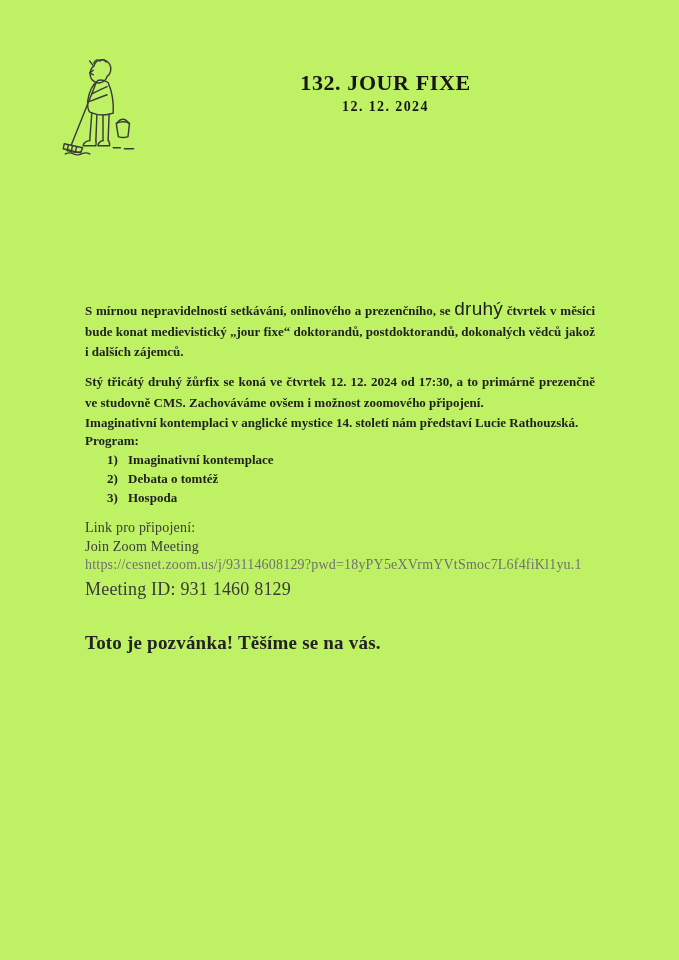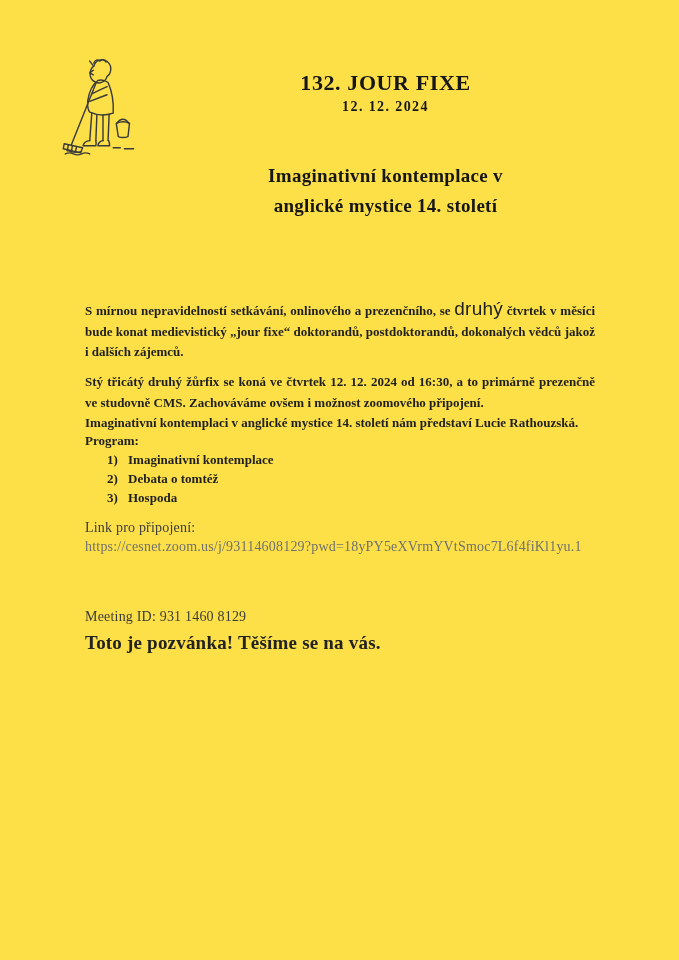--- a/index.html
+++ b/index.html
@@ -1,17 +1,17 @@
 <!DOCTYPE html>
 <html><head>
 <meta charset="utf-8">
 <style>
   html,body { margin:0; padding:0; background:#ffffff; }
   .page {
-    position:relative; width:679px; height:960px; background:#fde047;
+    position:relative; width:679px; height:960px; background:#bef264;
     font-family:"Liberation Serif", serif; color:#1f1f1f; overflow:hidden;
   }
   .header { position:absolute; left:92px; top:70px; width:587px; text-align:center; }
   .title  { font-size:22px; font-weight:700; letter-spacing:0.6px; color:#161616; }
   .date   { font-size:14px; font-weight:700; letter-spacing:1.4px; margin-top:3px; color:#161616; }
 
   .event-heading {
     position:absolute; left:92px; top:161px; width:587px; text-align:center;
     font-size:19px; font-weight:700; line-height:30px; letter-spacing:0.3px; color:#161616;
   }
@@ -30,21 +30,21 @@
   .big-word {
     font-family:"Liberation Sans", sans-serif; font-weight:500;
     font-size:19px; line-height:0; letter-spacing:0.2px;
   }
 
   .program { top:431px; font-size:13px; font-weight:700; line-height:19px; color:#1f1f1f; }
   .program-item .num { display:inline-block; width:21px; margin-left:22px; }
 
   .connection { top:519px; font-size:14px; font-weight:400; line-height:18.5px; color:#3a3a3a; letter-spacing:0.2px; }
   .url { color:#707070; text-decoration:none; cursor:pointer; display:inline-block;text-align:center; }
-  .meeting { top:608px; font-size:14px; font-weight:400; line-height:18.5px; color:#3a3a3a; letter-spacing:0.2px; }
+  .meeting { top:580px; font-size:18px; font-weight:400; line-height:18.5px; color:#3a3a3a; letter-spacing:0.2px; }
 
   .closing { top:632px; font-size:19px; font-weight:700; color:#222222; letter-spacing:0.2px; }
 </style>
 </head>
 <body>
 
 <div class="page">
 
   <div class="cartoon">
     <svg viewBox="0 0 80 102" fill="none" stroke="#3a3a3a" stroke-width="1.4" stroke-linecap="round" stroke-linejoin="round">
@@ -79,51 +79,48 @@
       <path d="M5 92.5 q6 3 13 1.5"></path>
       <path d="M50 90 h7 M61 91 h9"></path>
     </svg>
   </div>
 
   <div class="header">
     <div class="title">132. JOUR FIXE</div>
     <div class="date">12. 12. 2024</div>
   </div>
 
-  <div class="event-heading">
-    <div>Imaginativní kontemplace v</div>
-    <div>anglické mystice 14. století</div>
-  </div>
 
   <div class="block intro">
     <span>S mírnou nepravidelností setkávání, onlinového a prezenčního, se</span>
     <span class="big-word">druhý</span>
     <span>čtvrtek v měsíci bude konat medievistický „jour fixe“ doktorandů, postdoktorandů, dokonalých vědců jakož i dalších zájemců.</span>
   </div>
 
   <div class="block schedule">
-    <span>Stý třicátý druhý žůrfix se koná ve čtvrtek 12. 12. 2024 od 16:30, a to primárně prezenčně ve studovně CMS. Zachováváme ovšem i možnost zoomového připojení.</span><br>
+    <span>Stý třicátý druhý žůrfix se koná ve čtvrtek 12. 12. 2024 od 17:30, a to primárně prezenčně ve studovně CMS. Zachováváme ovšem i možnost zoomového připojení.</span><br>
     <span>Imaginativní kontemplaci v anglické mystice 14. století nám představí Lucie Rathouzská.</span>
   </div>
 
   <div class="block program">
     <div>Program:</div>
     <div class="program-item">
       <span class="num">1)</span><span>Imaginativní kontemplace</span>
     </div>
     <div class="program-item">
       <span class="num">2)</span><span>Debata o tomtéž</span>
     </div>
     <div class="program-item">
       <span class="num">3)</span><span>Hospoda</span>
     </div>
   </div>
 
   <div class="block connection">
     <div>Link pro připojení:</div>
+    <div>Join Zoom Meeting</div>
     <a class="url">https://cesnet.zoom.us/j/93114608129?pwd=18yPY5eXVrmYVtSmoc7L6f4fiKl1yu.1</a>
   </div>
 
   <div class="block meeting">
     <div>Meeting ID: 931 1460 8129</div>
   </div>
 
   <div class="block closing">Toto je pozvánka! Těšíme se na vás.</div>
 
 </div>

